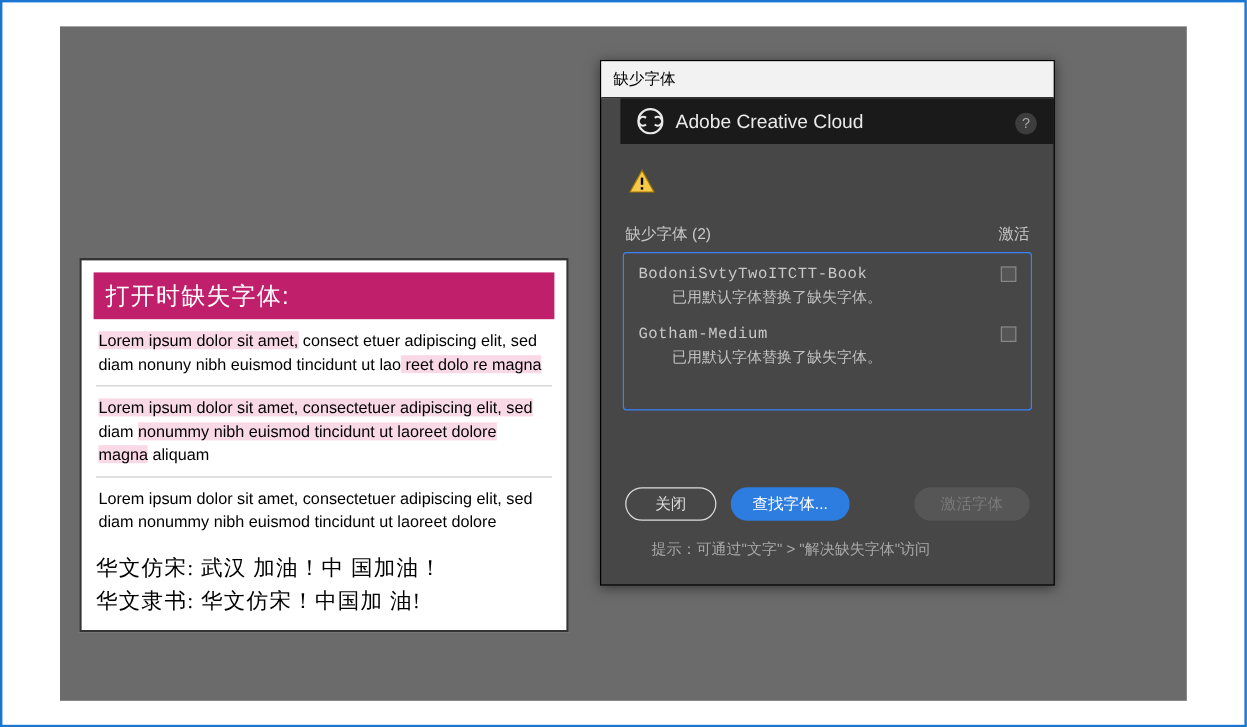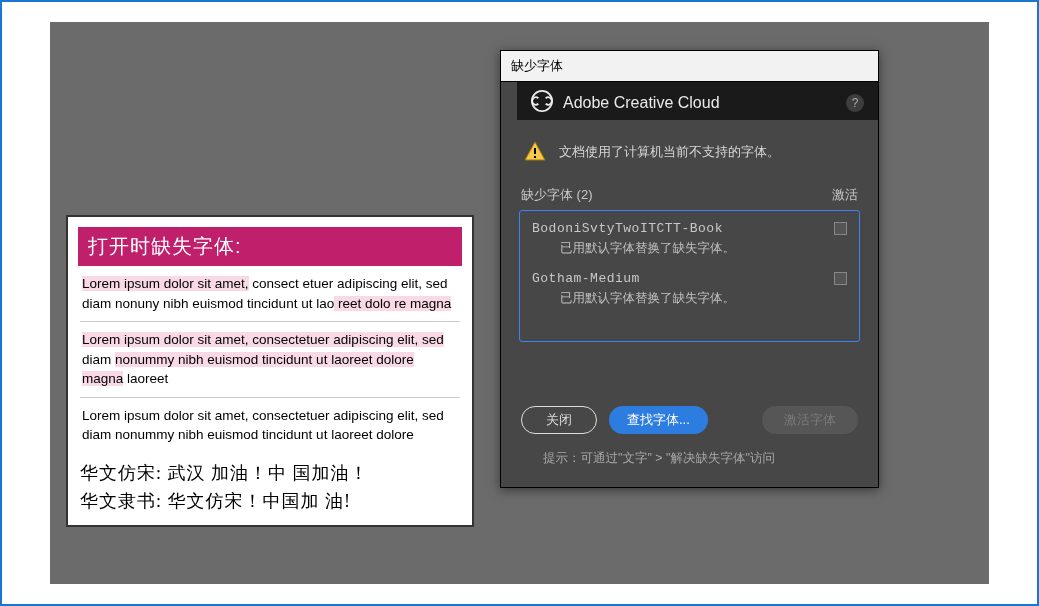--- a/index.html
+++ b/index.html
@@ -206,21 +206,21 @@
 <body>
 
 <div class="workspace">
 
   <div class="document">
     <div class="magenta-bar">打开时缺失字体:</div>
     <div class="para">
       <span class="hl">Lorem ipsum dolor sit amet,</span><span> consect etuer adipiscing elit, sed diam nonuny nibh euismod tincidunt ut lao</span><span class="hl"> reet dolo re magna</span>
     </div>
     <div class="para">
-      <span class="hl">Lorem ipsum dolor sit amet, consectetuer adipiscing elit, sed</span><span> diam </span><span class="hl">nonummy nibh euismod tincidunt ut laoreet dolore magna</span><span> laoreet</span>
+      <span class="hl">Lorem ipsum dolor sit amet, consectetuer adipiscing elit, sed</span><span> diam </span><span class="hl">nonummy nibh euismod tincidunt ut laoreet dolore magna</span><span> aliquam</span>
     </div>
     <div class="para" style="border:none">Lorem ipsum dolor sit amet, consectetuer adipiscing elit, sed diam nonummy nibh euismod tincidunt ut laoreet dolore</div>
     <div class="cn-row cn1">华文仿宋:   武汉 加油！中  国加油！</div>
     <div class="cn-row cn3">华文隶书: 华文仿宋！中国加  油!</div>
   </div>
 
   <div class="dialog">
     <div class="dlg-titlebar">缺少字体</div>
     <div class="cc-bar">
       <svg class="cc-logo" viewBox="0 0 24 24">
@@ -230,21 +230,20 @@
       <div class="cc-text">Adobe Creative Cloud</div>
       <div class="help-circle">?</div>
     </div>
     <div class="dlg-body">
       <div class="warn-row">
         <svg class="warn-icon" viewBox="0 0 24 24">
           <path d="M12 2 L22 20 L2 20 Z" fill="#f7c948" stroke="#a57b00" stroke-width="1"></path>
           <rect x="11" y="8" width="2" height="6" fill="#000"></rect>
           <rect x="11" y="16" width="2" height="2" fill="#000"></rect>
         </svg>
-        <div style="font-size:13px;color:#d6d6d6;">文档使用了计算机当前不支持的字体。</div>
       </div>
       <div class="section-header">
         <span>缺少字体 (2)</span>
         <span>激活</span>
       </div>
       <div class="font-list">
         <div class="font-item">
           <div class="font-row">
             <span class="font-name">BodoniSvtyTwoITCTT-Book</span>
             <span class="chk"></span>

